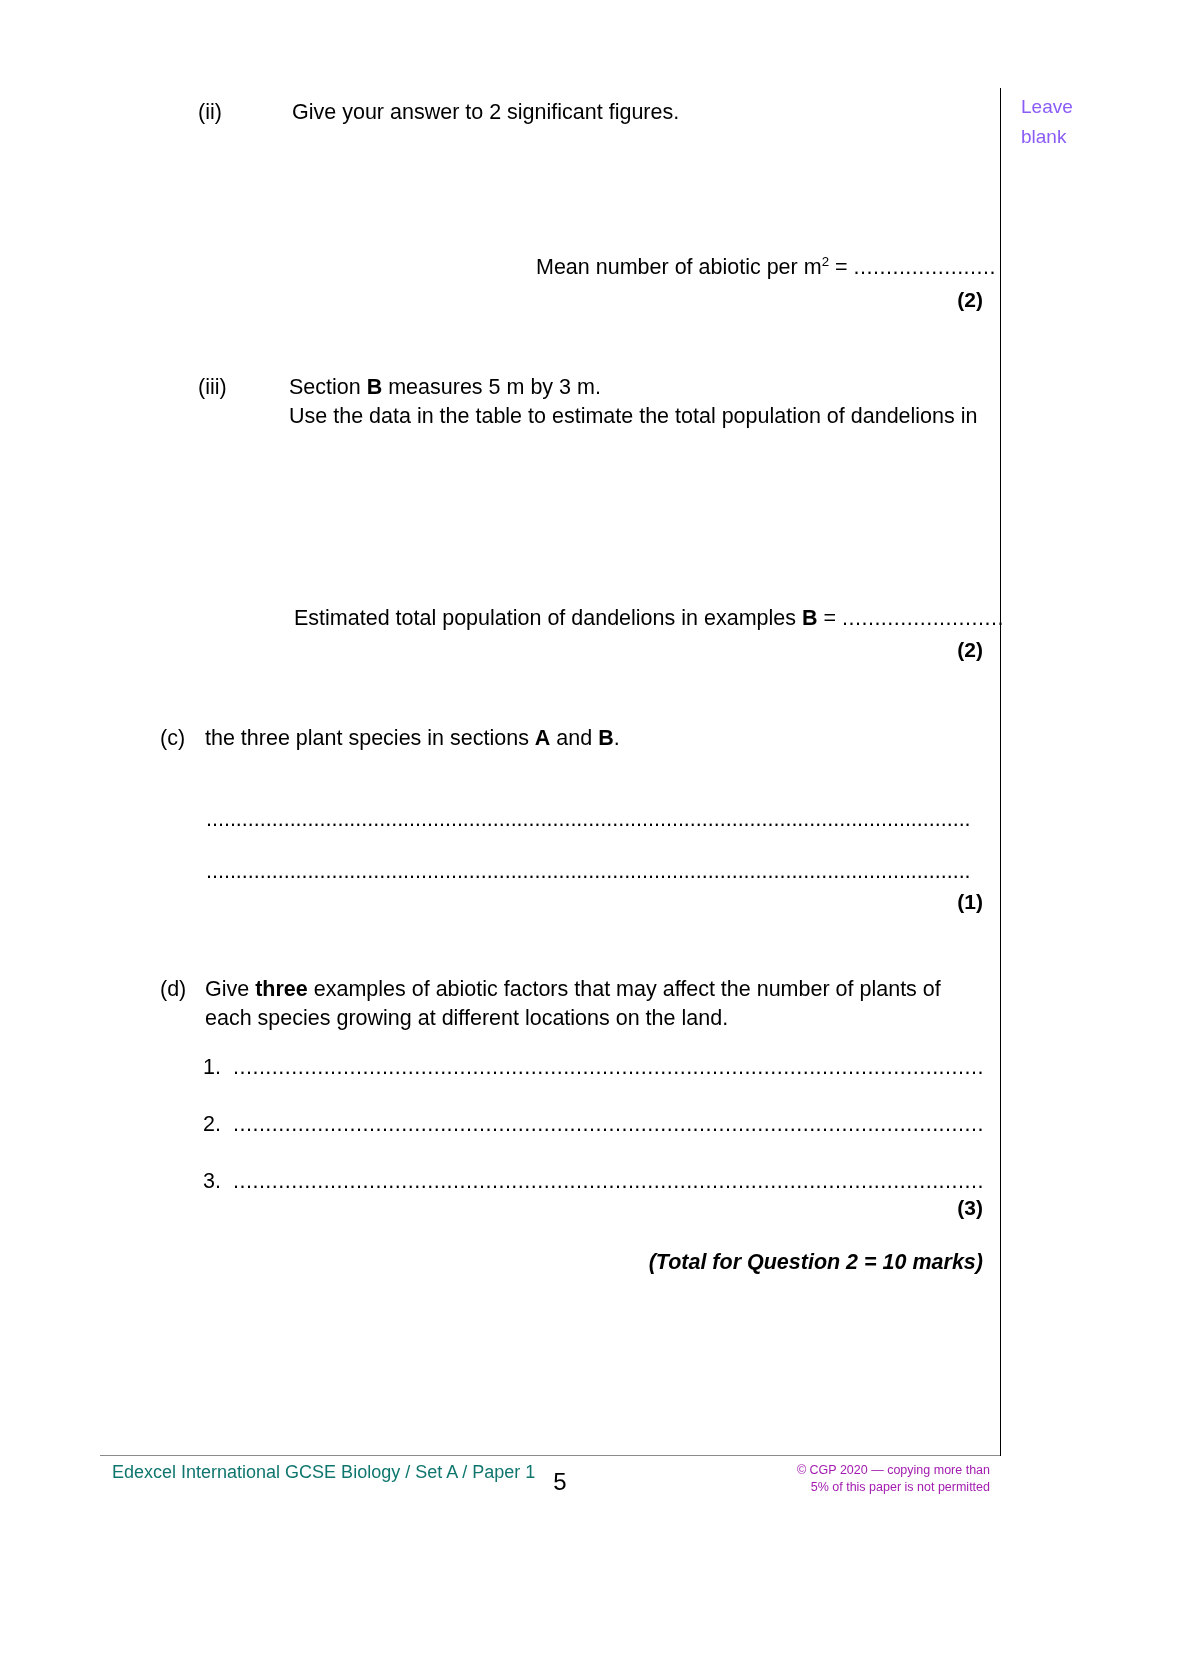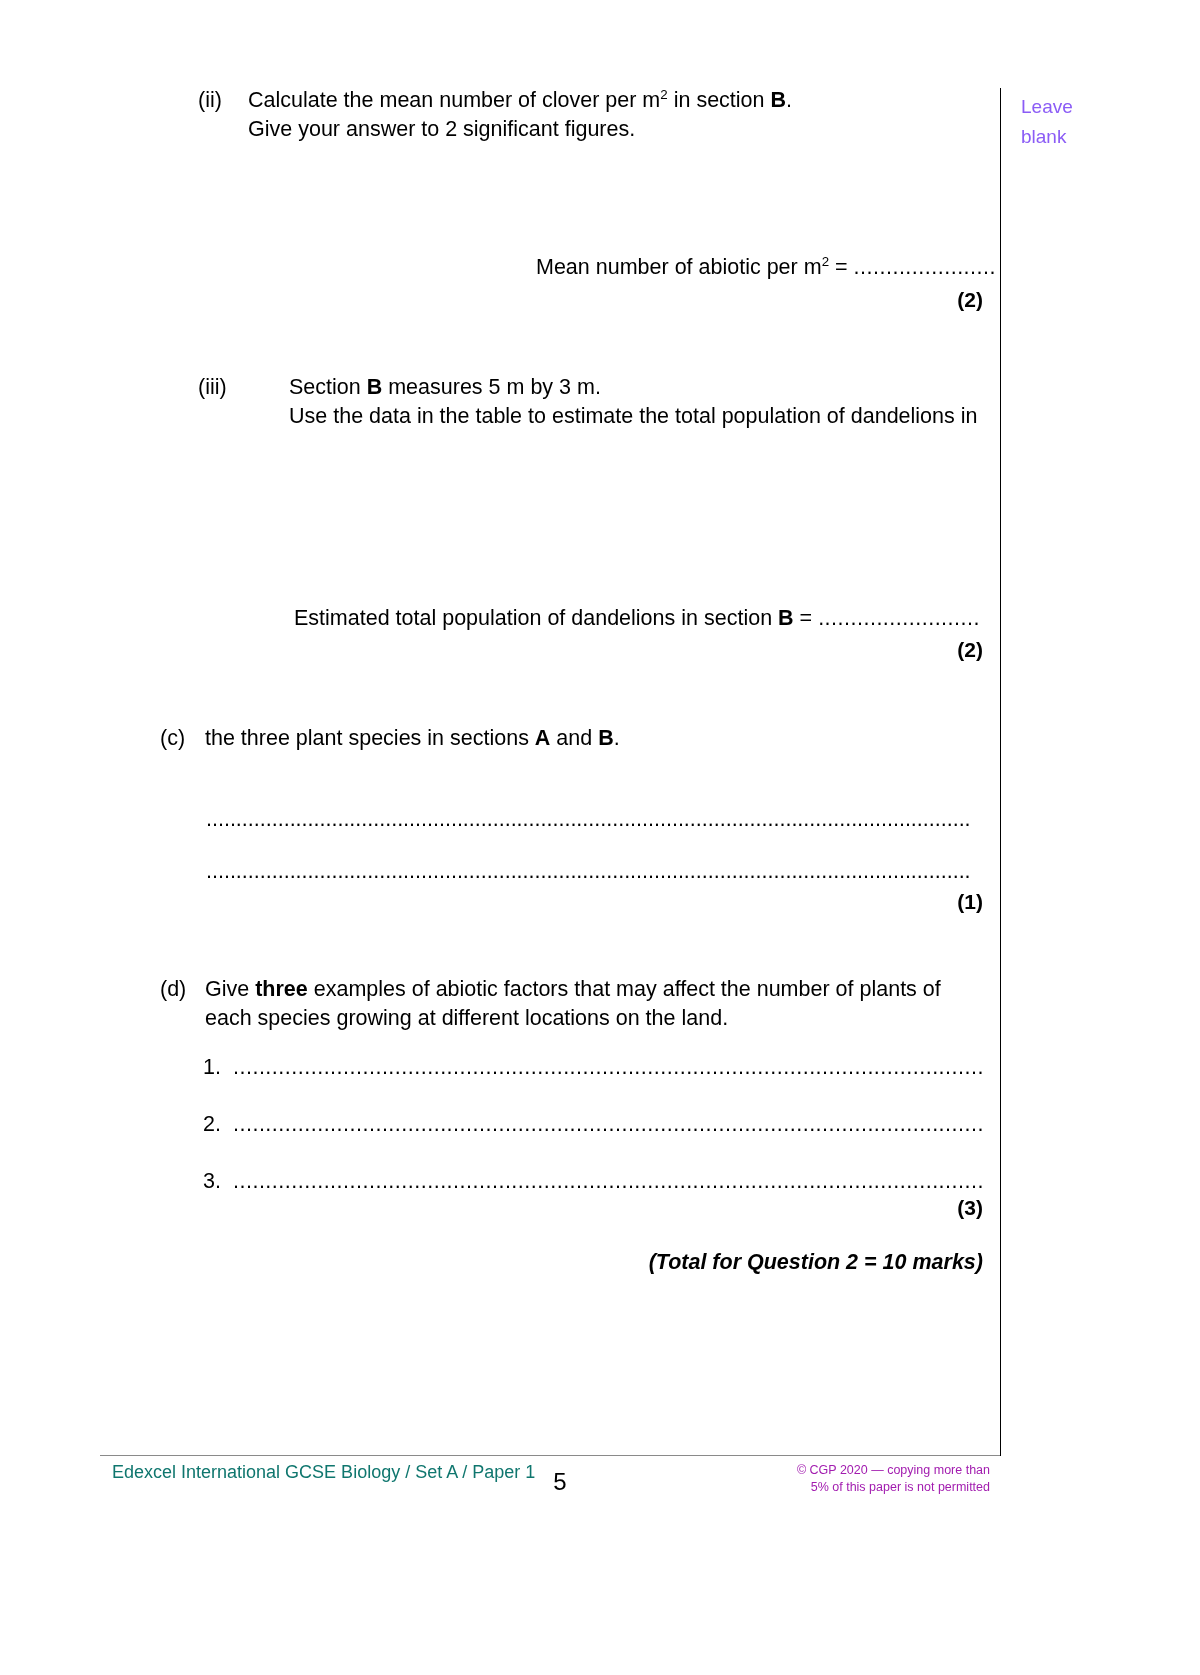--- a/index.html
+++ b/index.html
@@ -161,43 +161,42 @@
 <body>
 
 <div class="page">
 
   <div class="margin-rule"></div>
   <div class="leave-blank">Leave
 blank</div>
 
   <div class="content">
 
-    <div class="qpart" style="left:198px; top:86px; width:800px;">
+    <div class="qpart" style="left:198px; top:98px; width:800px;gap:44px;">
       <div class="label" style="width:50px;">(ii)</div>
       <div class="body">
-        <p><span>Calculate the mean number of clover per m</span><sup>2</sup><span> in section </span><b>B</b><span>.</span></p>
         <p>Give your answer to 2 significant figures.</p>
       </div>
     </div>
 
     <div class="answer-line" style="left:536px; top:253px;">
       <span>Mean number of abiotic per m</span><sup>2</sup><span> = </span><span class="dots">......................</span>
     </div>
     <div class="marks" style="left:858px; top:288px; width:125px;">(2)</div>
 
     <div class="qpart" style="left:198px; top:373px; width:800px;gap:41px;">
       <div class="label" style="width:50px;">(iii)</div>
       <div class="body">
         <p><span>Section </span><b>B</b><span> measures 5 m by 3 m.</span></p>
         <p>Use the data in the table to estimate the total population of dandelions in</p>
       </div>
     </div>
 
     <div class="answer-line" style="left:294px; top:604px;">
-      <span>Estimated total population of dandelions in section </span><b>B</b><span> = </span><span class="dots">.........................</span>
+      <span>Estimated total population of dandelions in examples </span><b>B</b><span> = </span><span class="dots">.........................</span>
     </div>
     <div class="marks" style="left:858px; top:638px; width:125px;">(2)</div>
 
     <div class="qpart" style="left:160px; top:724px; width:840px;">
       <div class="label" style="width:45px;">(c)</div>
       <div class="body">
         <p><span>the three plant species in sections </span><b>A</b><span> and </span><b>B</b><span>.</span></p>
       </div>
     </div>
 

